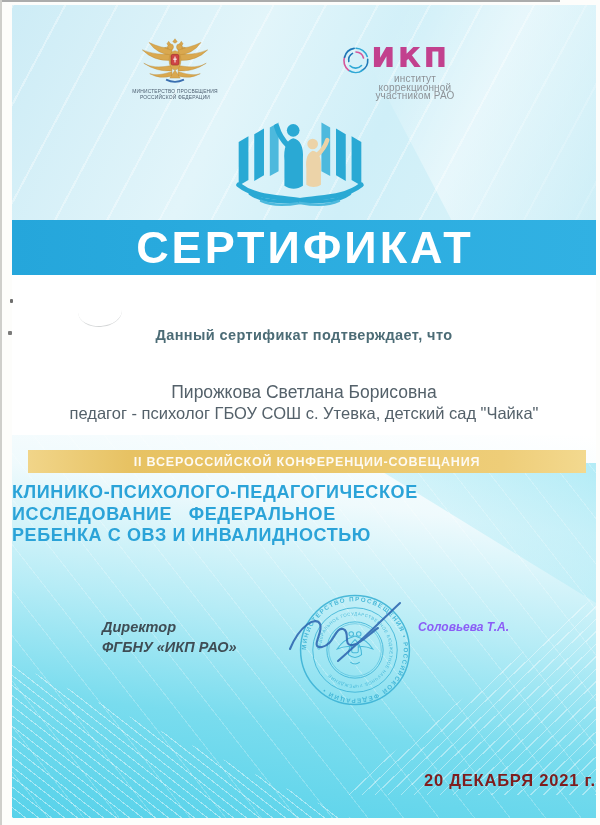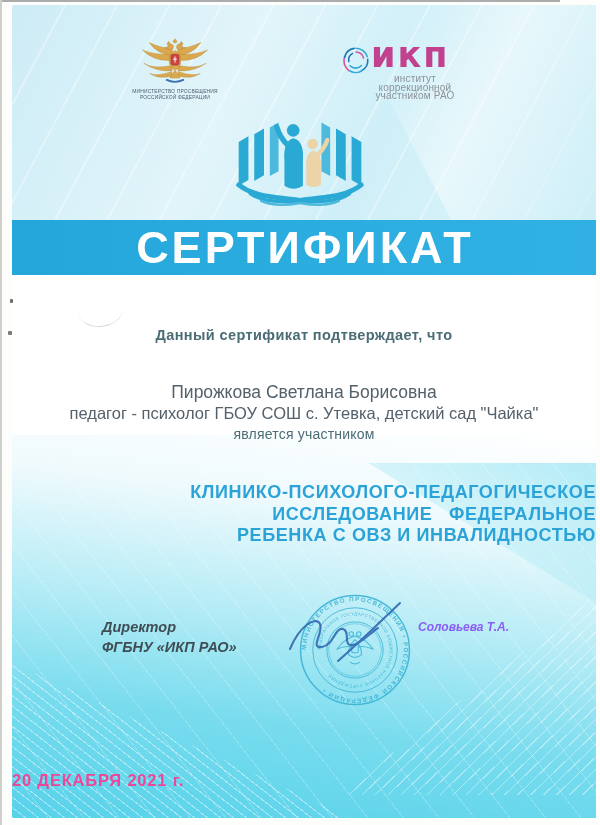--- a/index.html
+++ b/index.html
@@ -71,35 +71,35 @@
   .affil{top:399px;font-size:16.5px;color:#54616a;}
   .partic{top:421px;font-size:14px;font-weight:500;color:#4c6c76;letter-spacing:.2px;}
 
   
   .gold-band{position:absolute;left:16px;right:10px;top:445px;height:23px;
     background:linear-gradient(90deg,#f1d589 0%,#e7c263 18%,#eac76b 55%,#eecd78 85%,#f3d98f 100%);
     display:flex;align-items:center;justify-content:center;}
   .gold-band span{color:#fdfaf3;font-size:12.5px;font-weight:800;letter-spacing:.8px;}
 
   
-  .event-title{position:absolute;left:0;right:0;top:477px;text-align:right;
+  .event-title{position:absolute;left:0;right:0;top:477px;text-align:left;
     color:#2ba3d8;font-weight:800;font-size:18px;line-height:21.5px;letter-spacing:.6px;}
   .event-title .l2{word-spacing:11px;}
 
   
   .director{position:absolute;left:90px;top:612px;font-style:italic;font-weight:600;
     font-size:14.5px;line-height:20px;color:#3f4d55;}
   .signer{position:absolute;left:406px;top:615px;font-style:italic;font-weight:600;
     font-size:12px;color:#8b5cf6;}
   .stamp{position:absolute;left:282px;top:584px;width:122px;height:122px;opacity:.92;}
   .signature-svg{position:absolute;left:268px;top:592px;width:150px;height:80px;}
 
   
-  .date{position:absolute;left:0;right:0;top:766px;text-align:left;
-    font-size:16.5px;font-weight:800;color:#ec4899;letter-spacing:.8px;}
+  .date{position:absolute;left:0;right:0;top:766px;text-align:right;
+    font-size:16.5px;font-weight:800;color:#7f1d1d;letter-spacing:.8px;}
 </style>
 </head>
 <body>
 
 <div class="scan-line-top"></div>
 <div class="scan-strip-left"></div>
 
 <div class="cert">
 
   <div class="bg-top">
@@ -188,22 +188,24 @@
     </g>
   </svg>
 
   <div class="band">
     <span class="band-text">СЕРТИФИКАТ</span>
   </div>
 
   <div class="txt intro">Данный сертификат подтверждает, что</div>
   <div class="txt affil">педагог - психолог ГБОУ СОШ с. Утевка, детский сад "Чайка"</div>
   <div class="txt name">Пирожкова Светлана Борисовна</div>
-  <div class="txt partic">является участником</div>
-
+
+  <div class="gold-band">
+    <span>II ВСЕРОССИЙСКОЙ КОНФЕРЕНЦИИ-СОВЕЩАНИЯ</span>
+  </div>
 
   <div class="event-title">
     <div class="l1">КЛИНИКО-ПСИХОЛОГО-ПЕДАГОГИЧЕСКОЕ</div>
     <div class="l2">ИССЛЕДОВАНИЕ ФЕДЕРАЛЬНОЕ</div>
     <div class="l3">РЕБЕНКА С ОВЗ И ИНВАЛИДНОСТЬЮ</div>
   </div>
 
   <div class="director">
     <div>Директор</div>
     <div>ФГБНУ «ИКП РАО»</div>

